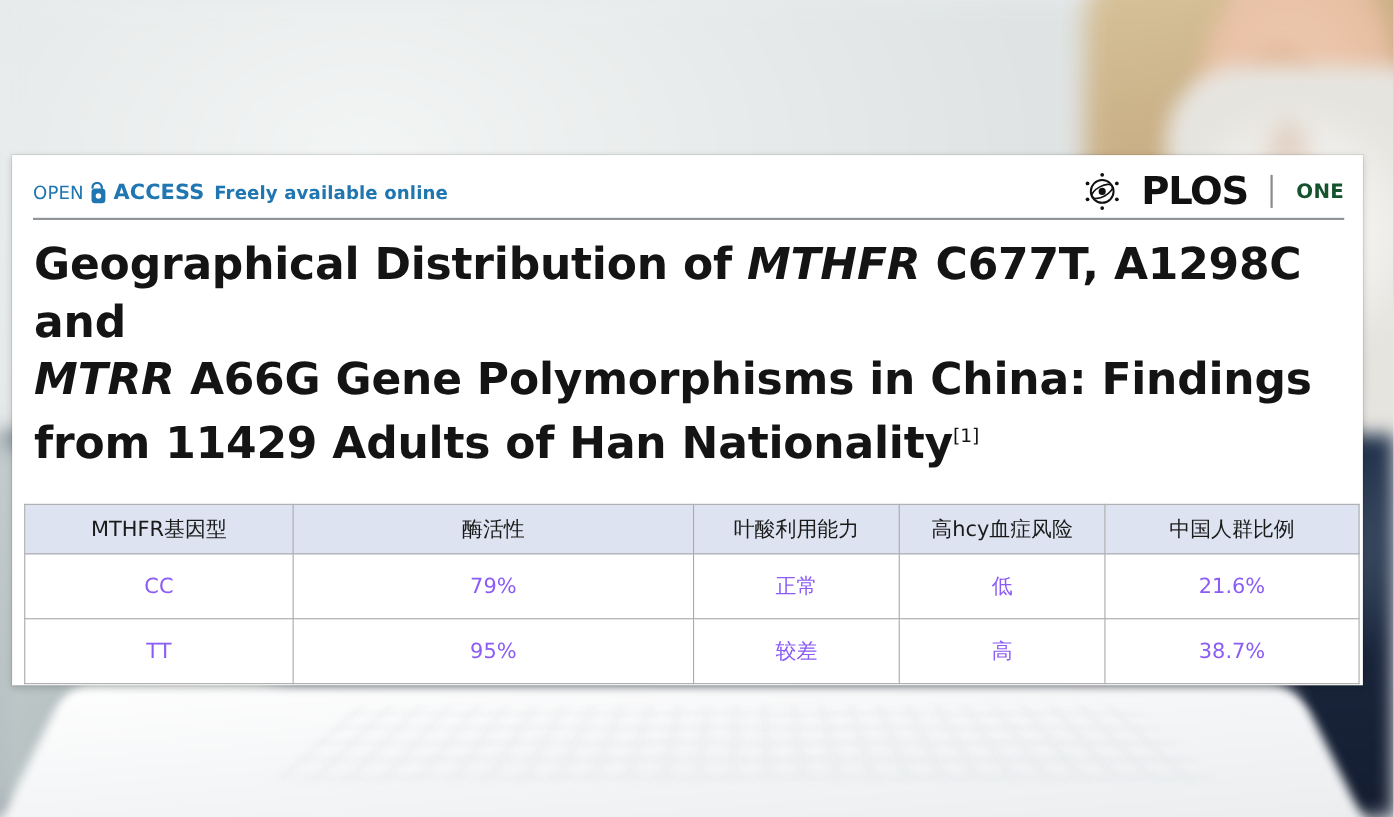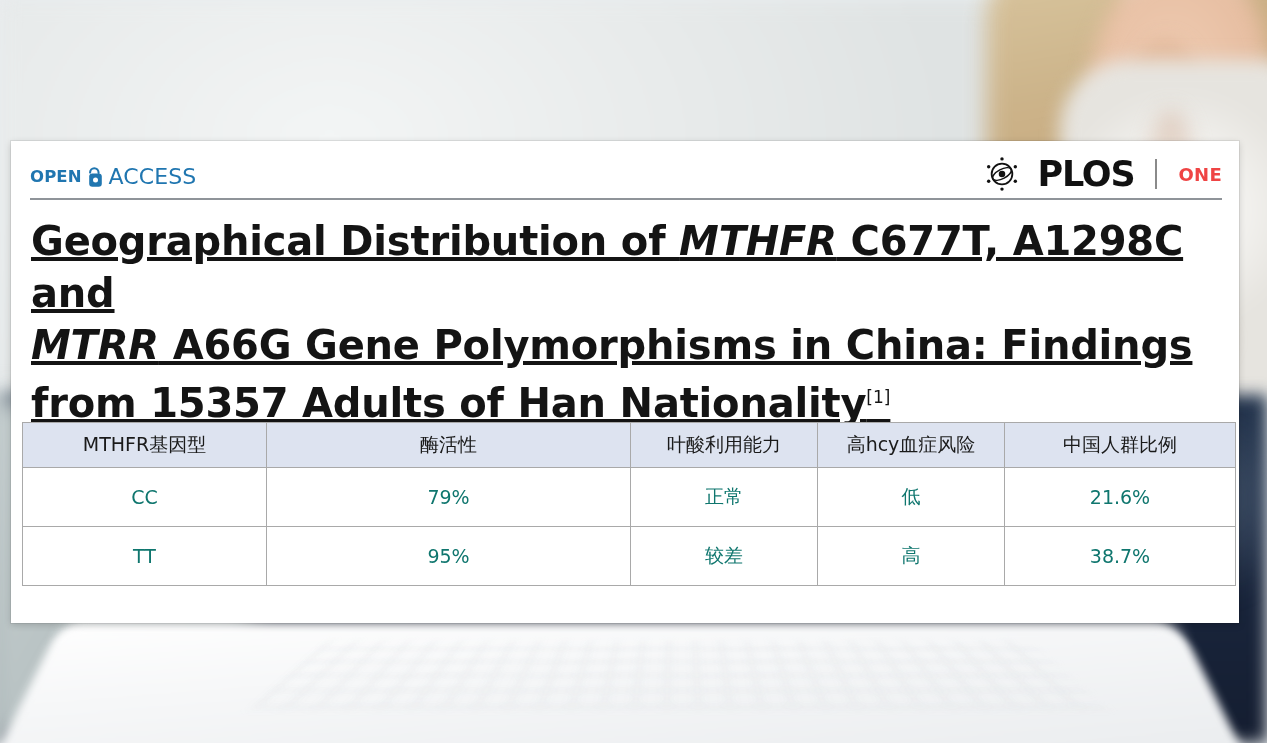--- a/index.html
+++ b/index.html
@@ -161,22 +161,22 @@
     top: 23px;
     display: flex;
     align-items: center;
     gap: 5px;
     color: #2076b0;
     font-weight: bold;
     font-size: 16.5px;
     letter-spacing: .1px;
     white-space: nowrap;
   }
-  .oa-open   { font-family: "DejaVu Sans", sans-serif; font-weight: 700; font-size: 16.5px; }
-  .oa-access { font-family: "DejaVu Sans", sans-serif; font-weight: 400; font-size: 22px; }
+  .oa-open   { font-family: "DejaVu Sans", sans-serif; font-weight: 400; font-size: 16.5px; }
+  .oa-access { font-family: "DejaVu Sans", sans-serif; font-weight: 700; font-size: 19px; }
   .oa-freely { font-family: "DejaVu Sans", sans-serif; font-weight: 700; font-size: 16.5px; margin-left: 4px; }
 
   .oa-lock { display: inline-block; width: 17px; height: 20px; position: relative; }
   .oa-lock svg { display: block; }
 
   .plos-logo {
     position: absolute;
     right: 17px;
     top: 15px;
     display: flex;
@@ -191,21 +191,21 @@
     letter-spacing: -1.2px;
     color: #111;
     line-height: 1;
   }
   .plos-bar { width: 2px; height: 30px; background: #8a8a8a; margin: 0 3px; }
   .plos-one {
     font-family: "DejaVu Sans", sans-serif;
     font-weight: 700;
     font-size: 18px;
     letter-spacing: .3px;
-    color: #ef4444;
+    color: #14532d;
   }
 
   .oa-rule {
     position: absolute;
     left: 19px;
     right: 17px;
     top: 57px;
     height: 2px;
     background: #8f9499;
   }
@@ -215,47 +215,46 @@
     position: absolute;
     left: 20px;
     top: 74px;
     width: 1200px;
     font-family: "DejaVu Sans", sans-serif;
     font-weight: 700;
     font-size: 40px;
     line-height: 52px;
     color: #141414;
     letter-spacing: -.2px;
-    text-decoration: underline;
   }
   .title-block i { font-style: italic; }
   .title-sup {
     font-size: 17px;
     vertical-align: super;
     font-weight: 400;
     letter-spacing: 0;
   }
 
   
   #genotype-table {
     position: absolute;
     left: 11px;
-    top: 281px;
+    top: 317px;
     width: 1213px;
     border-collapse: collapse;
     table-layout: fixed;
     background: #fff;
     padding-left: 23px;
   }
   #genotype-table td, #genotype-table th {
     border: 1px solid #a9a9a9;
     text-align: center;
     font-family: "DejaVu Sans", "Liberation Sans", sans-serif;
     font-size: 19px;
-    color: #0f766e;
+    color: #8b5cf6;
     font-weight: 400;
     height: 59px;
     padding: 0;
   }
   #genotype-table thead th {
     background: #dde3f0;
     height: 45px;
     font-weight: 400;
     font-size: 19px;
     color: #1a1a1a;
@@ -297,20 +296,21 @@
       <div class="oa-left">
         <span class="oa-open">OPEN</span>
         <span class="oa-lock">
           <svg width="17" height="21" viewBox="0 0 17 21" aria-hidden="true">
             <path d="M11.6 6.0 C11.6 3.1 9.6 1.2 7.3 1.2 C5.0 1.2 3.1 3.0 3.1 5.6" fill="none" stroke="#2076b0" stroke-width="2.1" stroke-linecap="round"></path>
             <rect x="2.2" y="6.4" width="12.6" height="13.4" rx="3.2" fill="#2076b0"></rect>
             <circle cx="8.5" cy="13.1" r="2.5" fill="#ffffff"></circle>
           </svg>
         </span>
         <span class="oa-access">ACCESS</span>
+        <span class="oa-freely">Freely available online</span>
       </div>
 
       <div class="plos-logo">
         <span>
           <svg class="plos-mark" viewBox="0 0 40 40" aria-hidden="true">
             <circle cx="20" cy="20" r="11.5" fill="none" stroke="#111" stroke-width="2"></circle>
             <ellipse cx="20" cy="20" rx="11.5" ry="5.2" fill="none" stroke="#111" stroke-width="1.6" transform="rotate(-28 20 20)"></ellipse>
             <circle cx="20" cy="20" r="3.6" fill="#111"></circle>
             <circle cx="20" cy="3.2" r="1.9" fill="#111"></circle>
             <circle cx="34.8" cy="12" r="1.9" fill="#111"></circle>
@@ -324,21 +324,21 @@
         <span class="plos-bar"></span>
         <span class="plos-one">ONE</span>
       </div>
 
       <div class="oa-rule"></div>
     </div>
 
     <div class="title-block">
       <span>Geographical Distribution of </span><i>MTHFR</i><span> C677T, A1298C and</span><br>
       <i>MTRR</i><span> A66G Gene Polymorphisms in China: Findings</span><br>
-      <span>from 15357 Adults of Han Nationality</span><span class="title-sup">[1]</span>
+      <span>from 11429 Adults of Han Nationality</span><span class="title-sup">[1]</span>
     </div>
 
     <table id="genotype-table">
       <colgroup>
         <col class="col-1">
           <col class="col-2">
           <col class="col-3">
           <col class="col-4">
           <col class="col-5">
       </colgroup>

